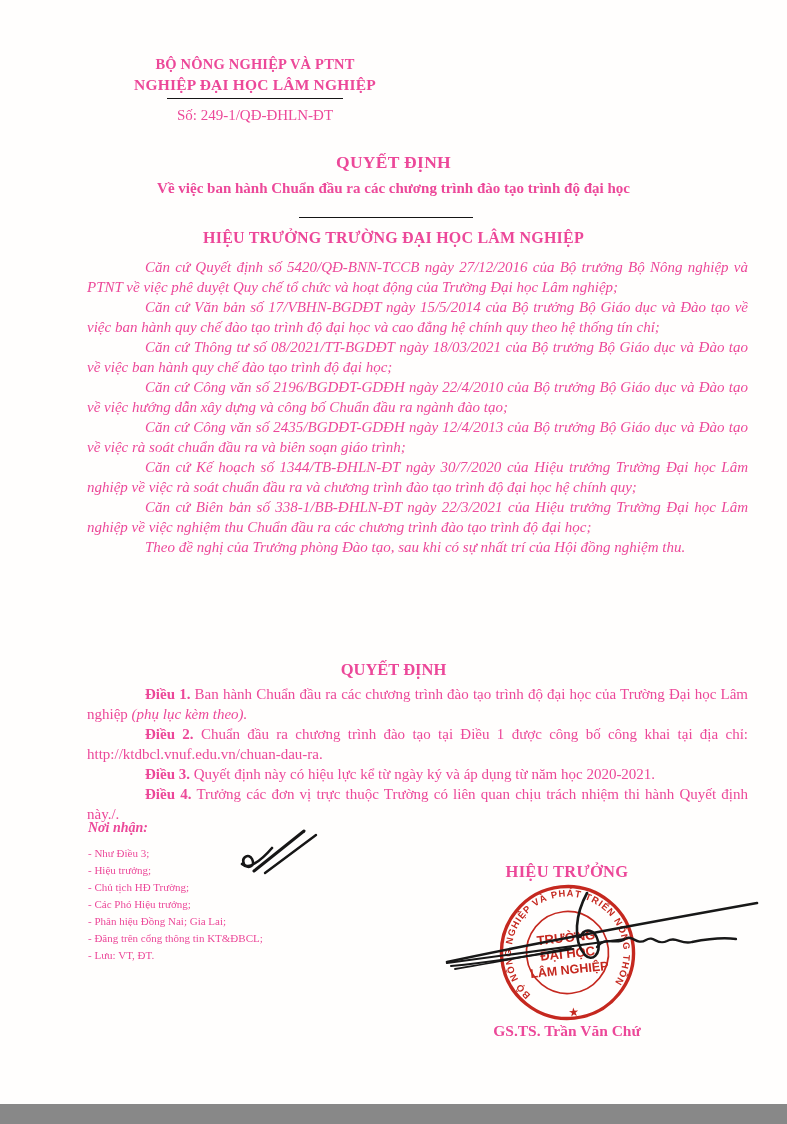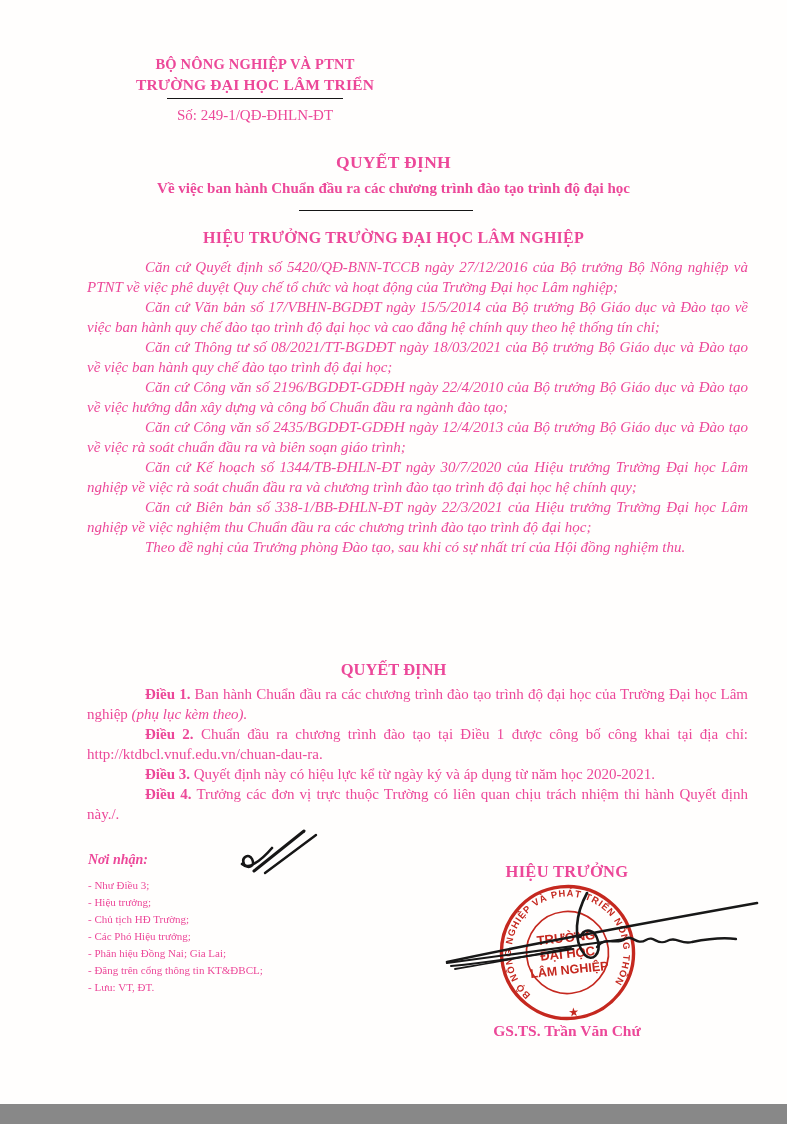--- a/index.html
+++ b/index.html
@@ -17,54 +17,54 @@
   .hdr-r1{font-size:15px;font-weight:bold;letter-spacing:.2px;}
   .hdr-r2{font-size:16px;font-weight:bold;margin-top:3px;}
   .rule-left{width:176px;border-top:1.6px solid #151515;margin:4px auto 8px;}
   .rule-right{width:216px;border-top:1.6px solid #151515;margin:4px auto 7px;}
   .doc-number{font-size:15px;}
   .date-line{font-size:15px;font-style:italic;}
   
   .title-block{position:absolute;left:0;top:152px;width:100%;text-align:center;}
   .title-main{font-size:17.5px;font-weight:bold;letter-spacing:.3px;}
   .title-sub{font-size:15px;font-weight:bold;margin-top:7px;}
-  .u-part{border-bottom:1.6px solid #151515;padding-bottom:14px;}
+  .u-part{border-bottom:1.6px solid #151515;padding-bottom:21px;}
   .authority{position:absolute;left:0;top:229px;width:100%;text-align:center;
     font-size:16px;font-weight:bold;letter-spacing:.2px;}
   
   .recitals{position:absolute;left:87px;top:257px;width:661px;}
   .recitals p{margin:0;font-size:15px;line-height:20px;font-style:italic;
     text-align:justify;text-indent:58px;}
   .decision-heading{position:absolute;left:0;top:660px;width:100%;text-align:center;
     font-size:16.5px;font-weight:bold;}
   .articles{position:absolute;left:87px;top:684px;width:661px;}
   .articles p{margin:0;font-size:15px;line-height:20px;text-align:justify;text-indent:58px;}
   .articles b{font-weight:bold;}
   .articles i{font-style:italic;}
   
-  .recipients{position:absolute;left:88px;top:852px;width:300px;}
+  .recipients{position:absolute;left:88px;top:820px;width:300px;}
   .recipients-heading{font-size:14px;font-weight:bold;font-style:italic;margin-bottom:9px;}
   .recipients ul{list-style:none;margin:0;padding:0;}
   .recipients li{font-size:11px;line-height:17px;}
   .sig-title{position:absolute;left:427px;top:862px;width:280px;text-align:center;
     font-size:16.5px;font-weight:bold;letter-spacing:.3px;}
   .stamp-svg{position:absolute;left:495px;top:880px;transform:rotate(-6deg);}
   .sign-svg{position:absolute;left:435px;top:885px;}
   .flourish-svg{position:absolute;left:232px;top:824px;}
   .signer-name{position:absolute;left:427px;top:1022px;width:280px;text-align:center;
     font-size:15.5px;font-weight:bold;}
 </style>
 </head>
 <body>
 
 <div class="page">
 
   <div class="hdr-left">
     <div class="hdr-l1">BỘ NÔNG NGHIỆP VÀ PTNT</div>
-    <div class="hdr-l2">TRƯỜNG ĐẠI HỌC LÂM TRIỂN</div>
+    <div class="hdr-l2">NGHIỆP ĐẠI HỌC LÂM NGHIỆP</div>
     <div class="rule-left"></div>
     <div class="doc-number">Số: 249-1/QĐ-ĐHLN-ĐT</div>
   </div>
 
 
   <div class="title-block">
     <div class="title-main">QUYẾT ĐỊNH</div>
     <div class="title-sub"><span>Về việc ban hành Chu</span><span class="u-part">ẩn đầu ra các chương trình</span><span> đào tạo trình độ đại học</span></div>
   </div>
 

